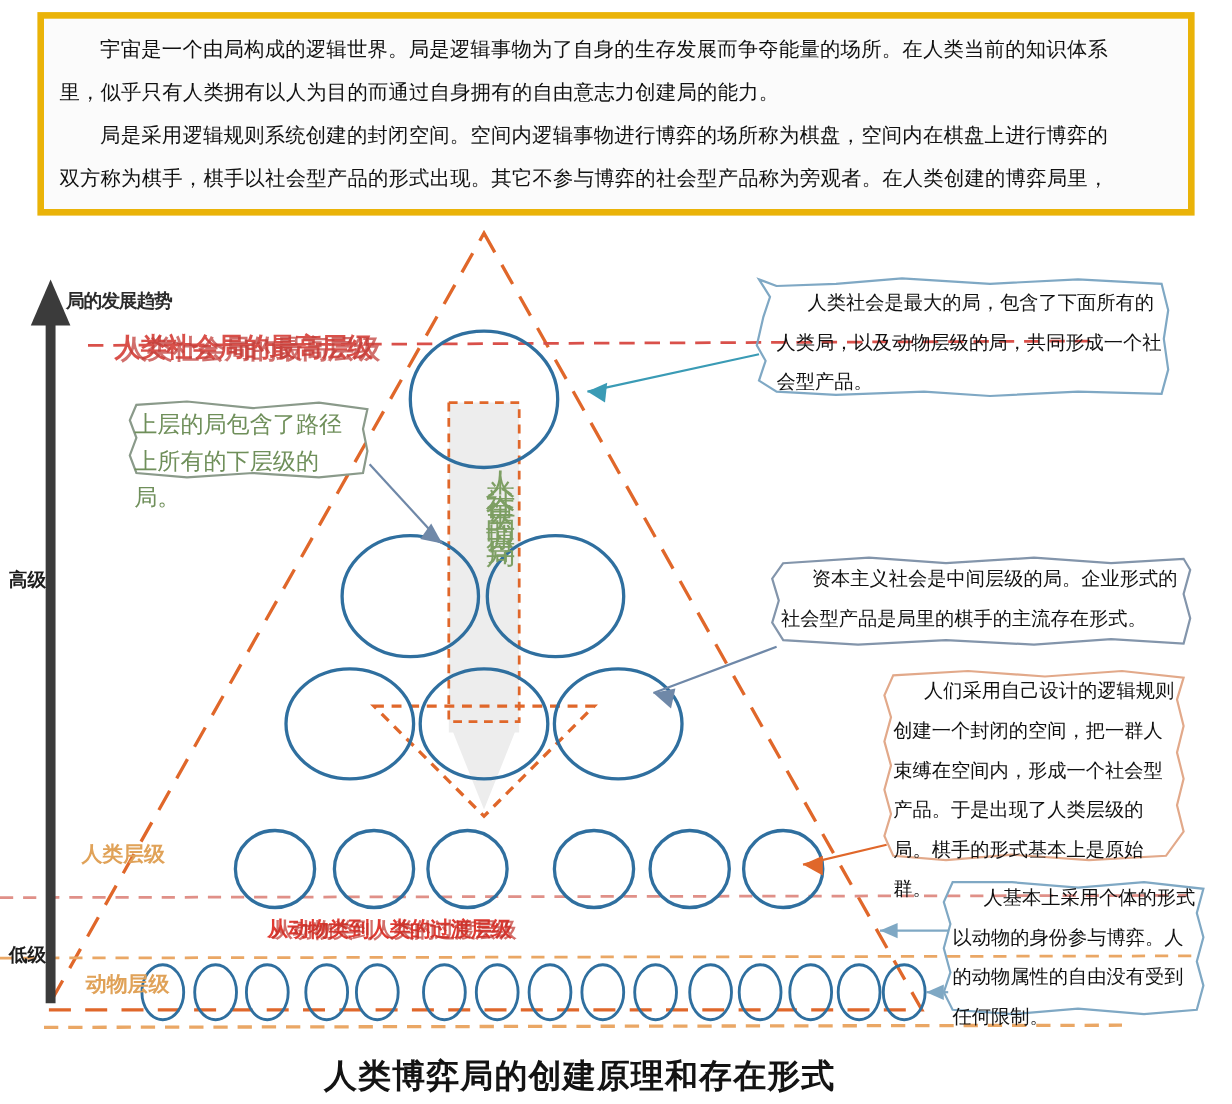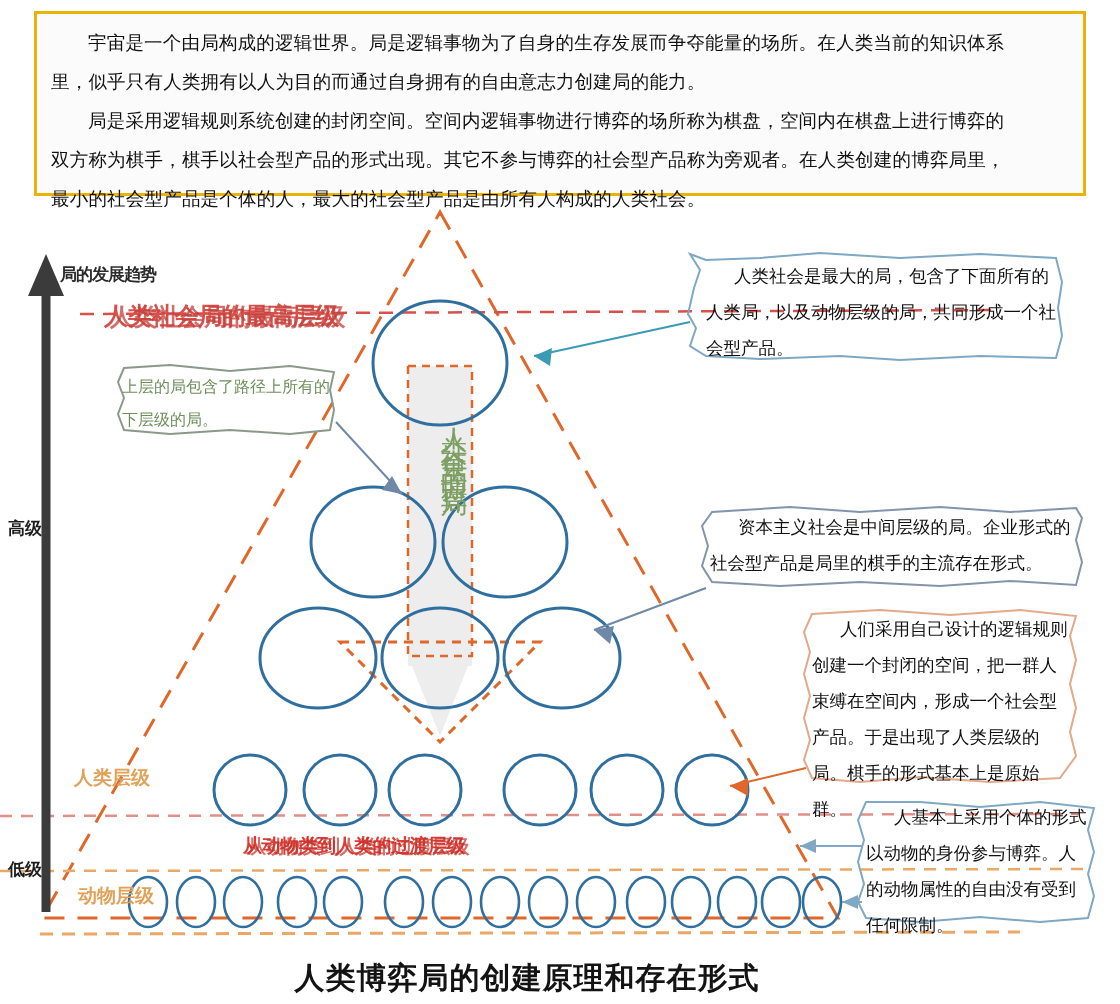--- a/index.html
+++ b/index.html
@@ -13,21 +13,21 @@
     height:1004px;
     overflow:hidden;
     background:#ffffff;
   }
 
   
   .intro-box{
     position:absolute;
     left:34px; top:11px;
     width:1052px; height:185px;
-    border:3px solid #eab308;
+    border:6px solid #eab308;
     background:#fbfbfb;
     box-sizing:border-box;
     padding:10px 14px 0 14px;
   }
   .intro-p{
     margin:0 0 2px 0;
     font-size:18.5px;
     line-height:37px;
     color:#111;
     text-indent:2em;
@@ -93,21 +93,21 @@
     font-size:17.5px;
     line-height:36px;
     color:#111;
     text-indent:1.6em;
     white-space:normal;
   }
   .callout.tight p{text-indent:0;}
 
   .co-top     { left:706px; top:62px;  width:352px; }
   .co-green   { left:122px; top:174px; width:208px; }
-  .co-green p { color:#6f8f5a; font-size:16px; line-height:33px;}
+  .co-green p { color:#6f8f5a; font-size:21px; line-height:33px;}
   .co-mid     { left:710px; top:313px; width:366px; }
   .co-orange  { left:812px; top:415px; width:262px; }
   .co-bottom  { left:866px; top:603px; width:222px; }
 
   
   .page-title{
     position:absolute;
     left:0; top:958px; width:1054px;
     text-align:center;
     font-size:30px;
@@ -120,21 +120,20 @@
 </head>
 <body>
 
 <div id="page">
 
   <div class="intro-box">
     <p class="intro-p">宇宙是一个由局构成的逻辑世界。局是逻辑事物为了自身的生存发展而争夺能量的场所。在人类当前的知识体系</p>
     <p class="intro-p" style="text-indent:0">里，似乎只有人类拥有以人为目的而通过自身拥有的自由意志力创建局的能力。</p>
     <p class="intro-p">局是采用逻辑规则系统创建的封闭空间。空间内逻辑事物进行博弈的场所称为棋盘，空间内在棋盘上进行博弈的</p>
     <p class="intro-p" style="text-indent:0">双方称为棋手，棋手以社会型产品的形式出现。其它不参与博弈的社会型产品称为旁观者。在人类创建的博弈局里，</p>
-    <p class="intro-p" style="text-indent:0">最小的社会型产品是个体的人，最大的社会型产品是由所有人构成的人类社会。</p>
   </div>
 
   <div class="stage">
 
     <svg class="svg-layer" viewBox="0 0 1120 760">
 
       <polygon points="408,170 472,170 472,470 408,470" fill="#ededed" stroke="none"></polygon>
       <polygon points="408,460 472,460 440,540" fill="#ededed" stroke="none"></polygon>
 
       <polygon points="440,16 838,722 42,722" fill="none" stroke="#e0672a" stroke-width="3" stroke-dasharray="20 13" stroke-linecap="butt"></polygon>

